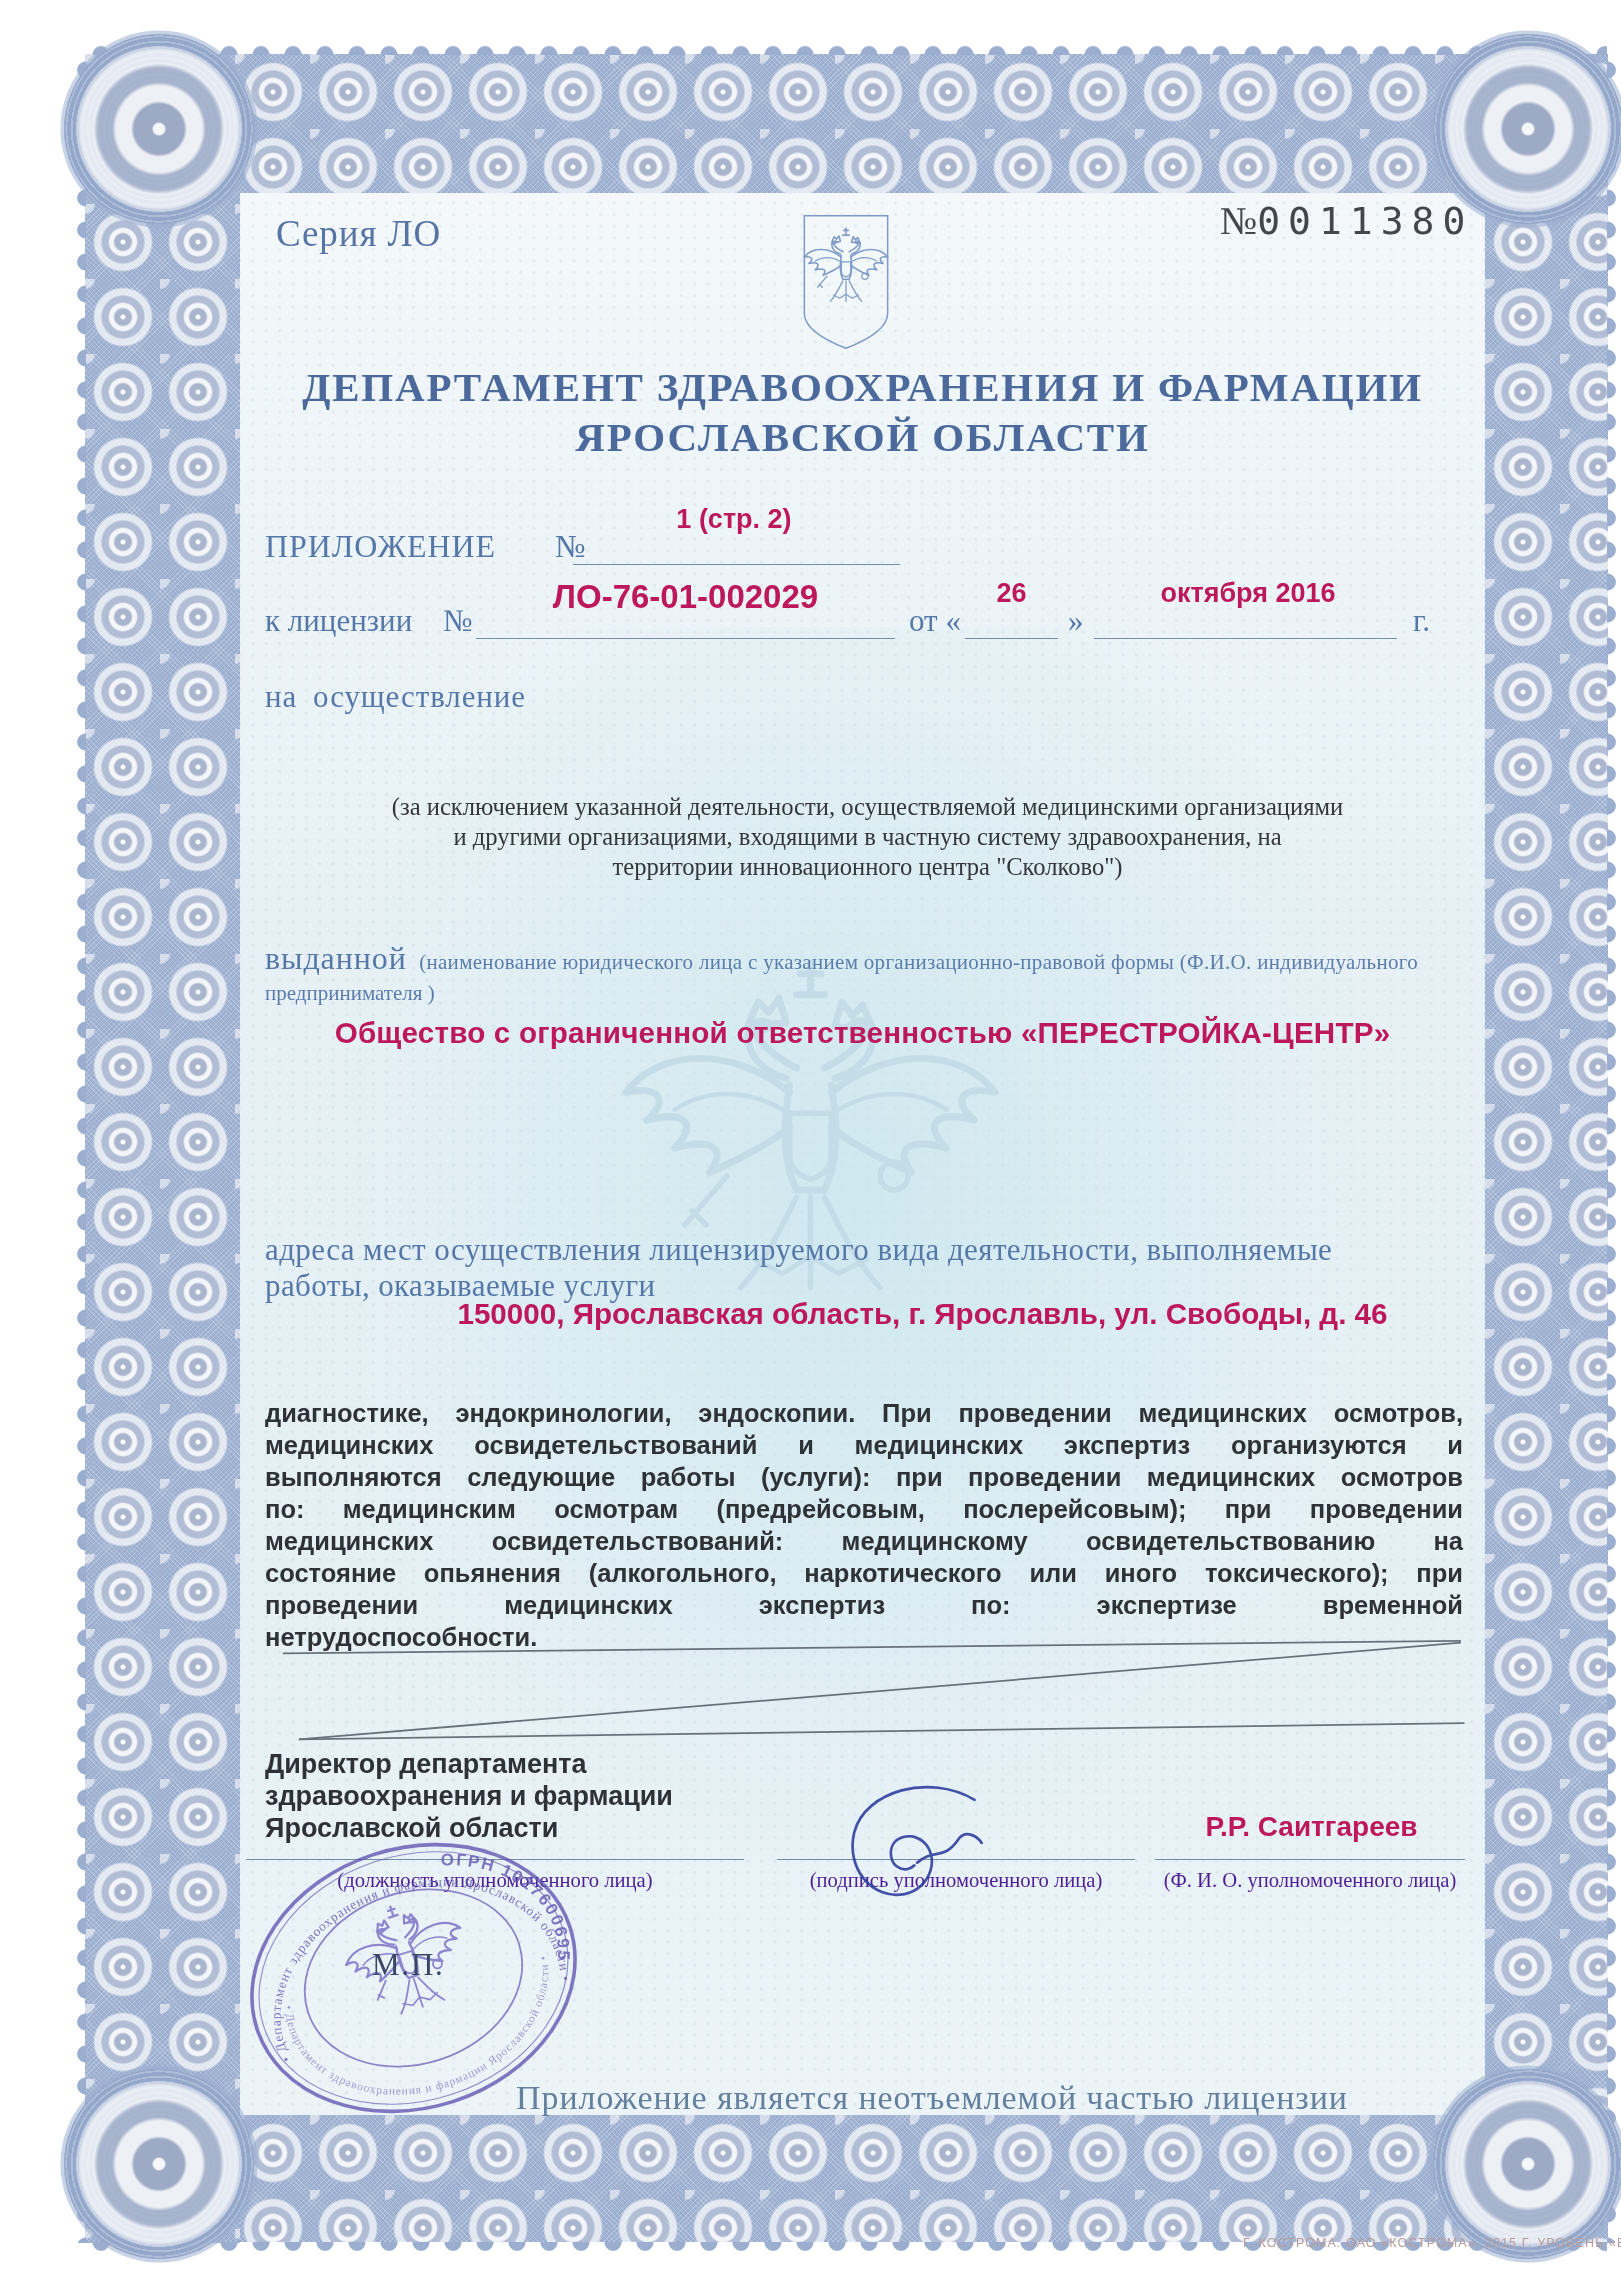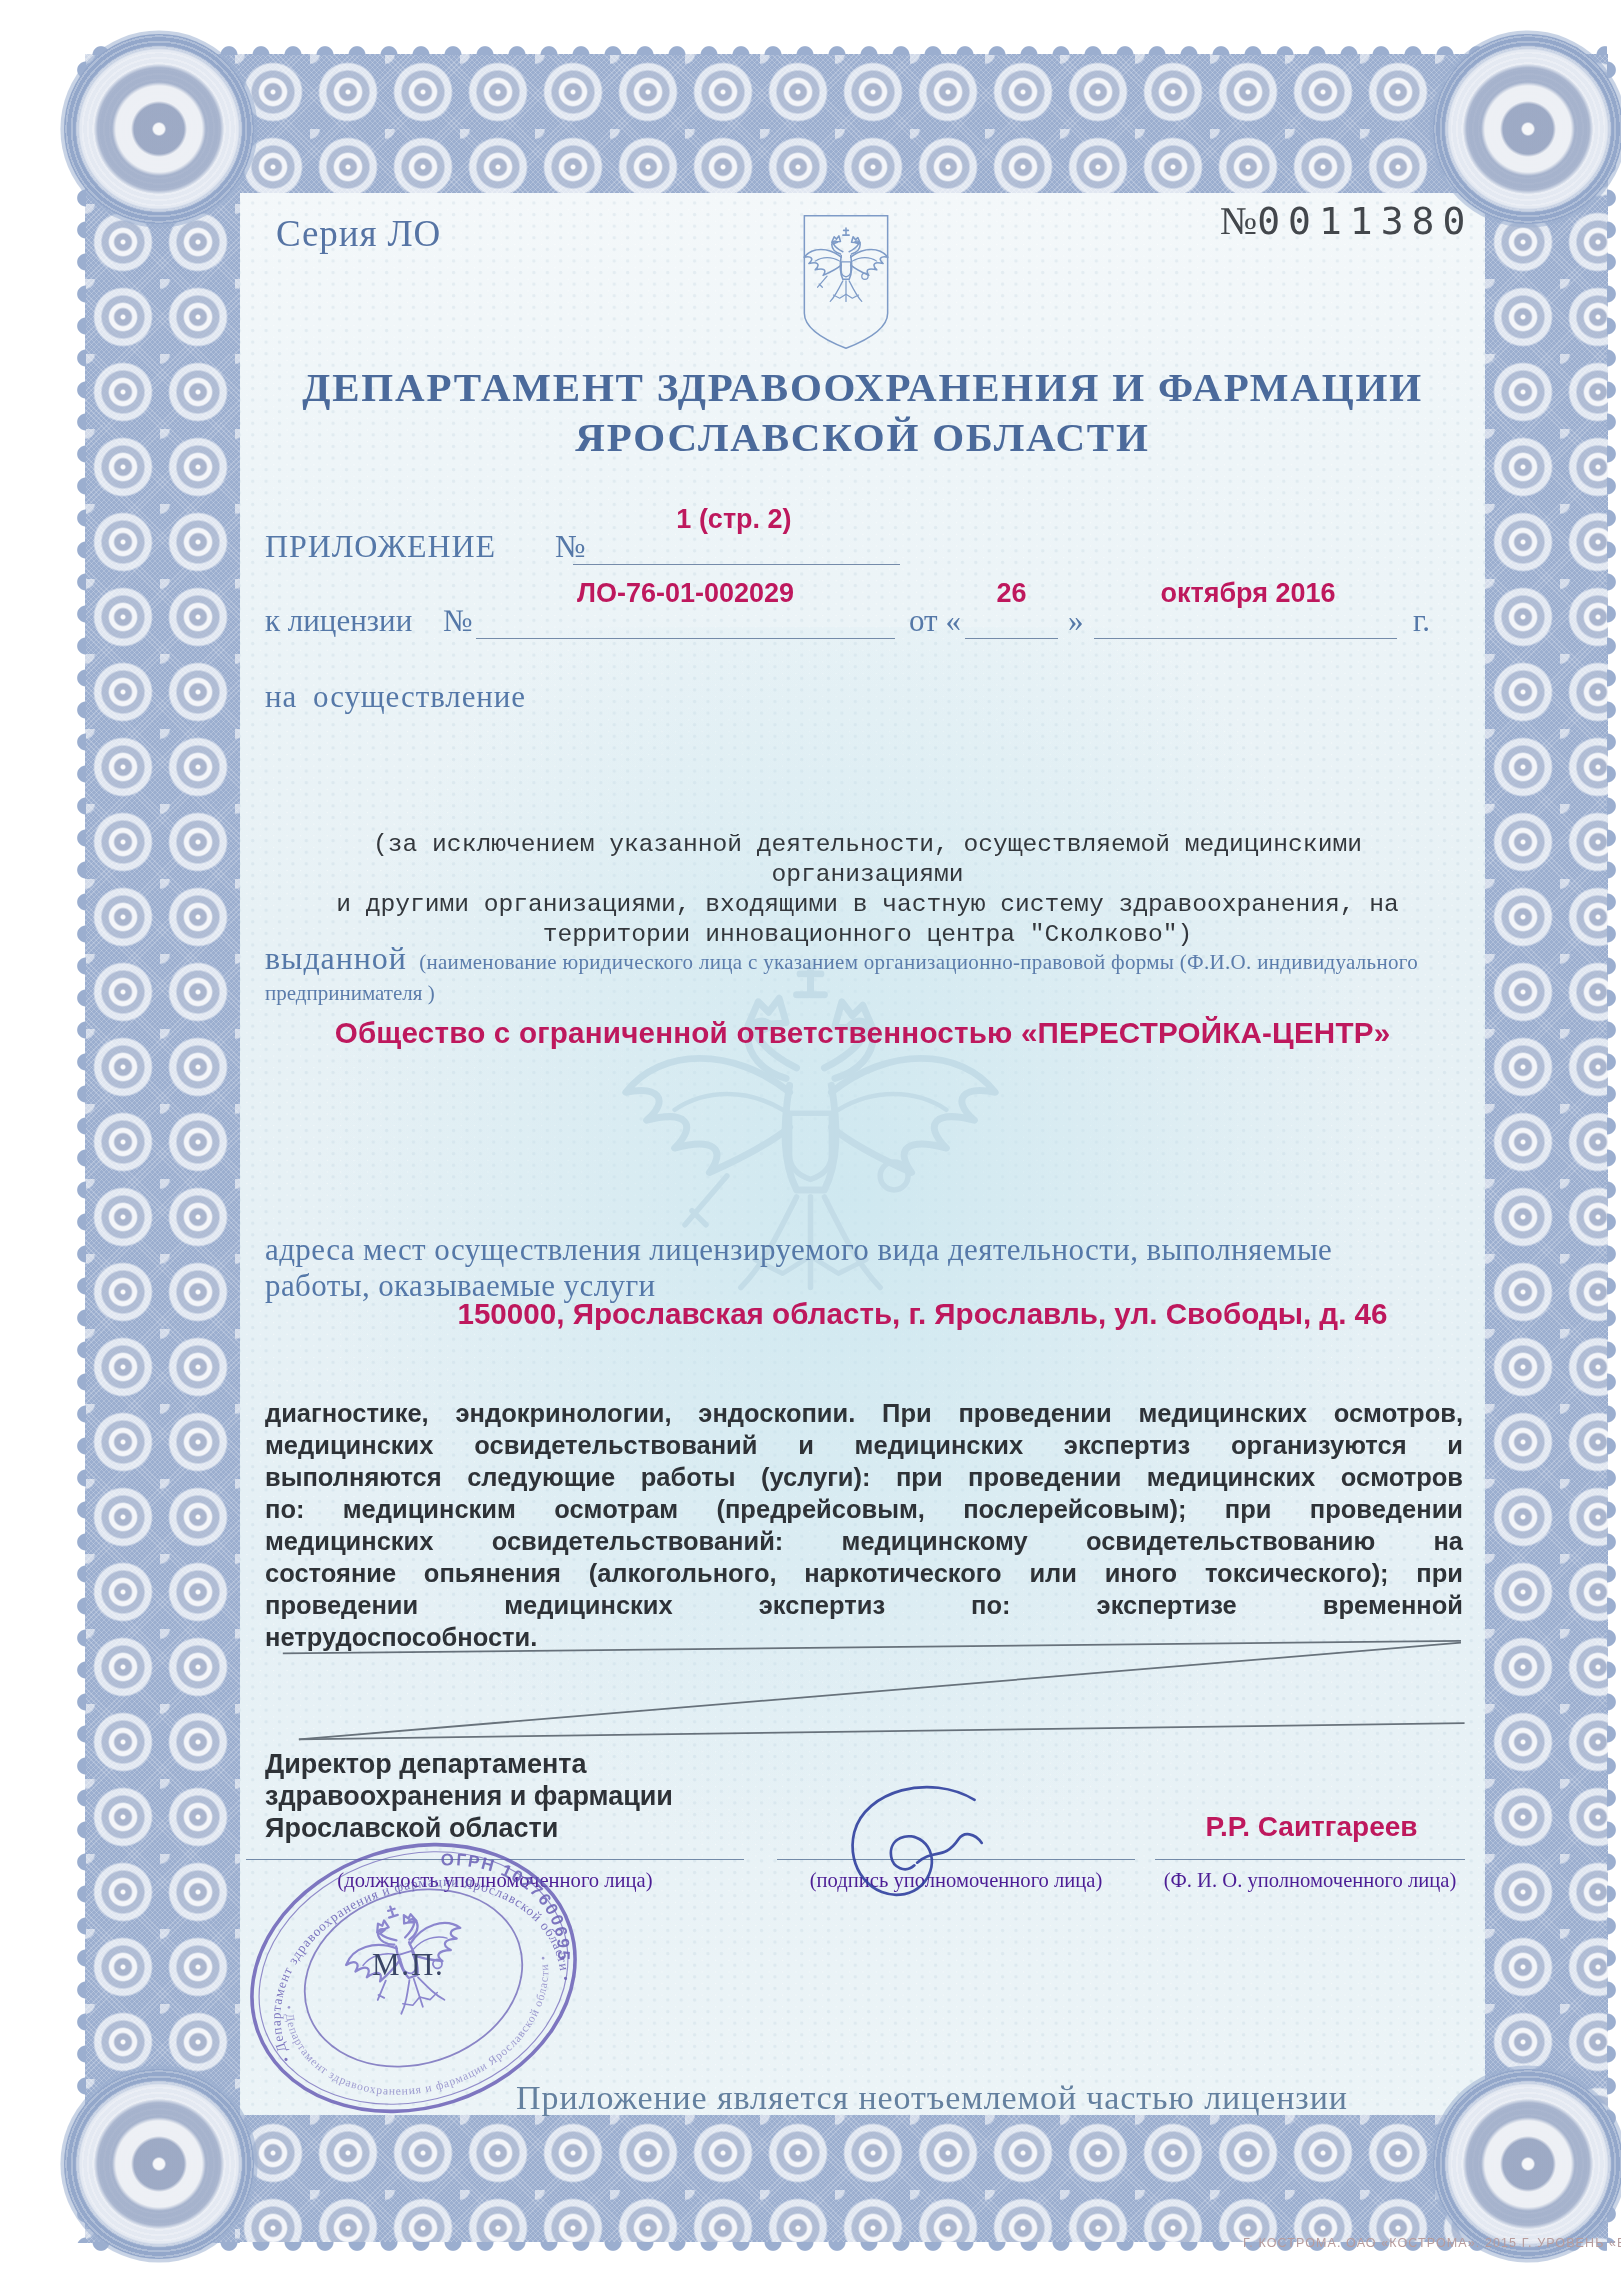--- a/index.html
+++ b/index.html
@@ -75,34 +75,34 @@
 
   .form-label{font-size:32px;letter-spacing:0.9px;}
   .annex-label{left:265px;top:530px;}
   .annex-nosign{left:555px;top:530px;}
   .annex-value{left:573px;top:506px;width:322px;text-align:center;font-size:27px;}
   .uline{position:absolute;z-index:3;border-top:1.8px solid rgba(86,112,150,.8);height:0;}
   .ul-annex{left:573px;top:564px;width:327px;}
 
   .lic-label{left:265px;top:605px;font-size:31px;}
   .lic-nosign{left:443px;top:605px;font-size:31px;}
-  .lic-value{left:475px;top:580px;width:421px;text-align:center;font-size:27px;}
+  .lic-value{left:475px;top:580px;width:421px;text-align:center;font-size:33px;}
   .ul-lic{left:476px;top:638px;width:419px;}
   .lic-from{left:909px;top:605px;font-size:31px;}
   .lic-day{left:965px;top:580px;width:93px;text-align:center;font-size:27px;}
   .ul-day{left:965px;top:638px;width:93px;}
   .lic-close{left:1068px;top:605px;font-size:31px;}
   .lic-date{left:1100px;top:580px;width:296px;text-align:center;font-size:27px;}
   .ul-date{left:1094px;top:638px;width:303px;}
   .lic-year{left:1413px;top:605px;font-size:31px;}
 
   .grant{left:265px;top:681px;font-size:31px;letter-spacing:0.9px;word-spacing:7.2px;}
   .act-title{left:240px;top:754px;width:1245px;font-size:29px;}
   .act-note{left:312px;top:792px;width:1111px;font-size:24.6px;line-height:30px;
-    font-family:Liberation Mono, monospace;color:#33373c;font-weight:500;text-align:center;margin-top:38px;}
+    font-family:Liberation Serif, serif;color:#33373c;font-weight:500;text-align:center;}
 
   .issued-row{left:265px;top:942px;width:1164px;display:flex;align-items:baseline;gap:12.5px;}
   .issued-label{font-size:32px;letter-spacing:0.9px;color:#5578a8;}
   .issued-hint{font-size:21px;color:#5b7cab;letter-spacing:0.3px;}
   .issued-hint2{left:265px;top:983px;font-size:21px;color:#5b7cab;}
   .org{left:240px;top:1010px;width:1245px;font-size:29.6px;letter-spacing:0.2px;margin-top:8px;}
 
   .addr-label{left:265px;top:1232px;width:1200px;font-size:31px;line-height:36px;letter-spacing:0.4px;}
   .addr-value{left:240px;top:1299px;width:1365px;font-size:29.6px;}
 

